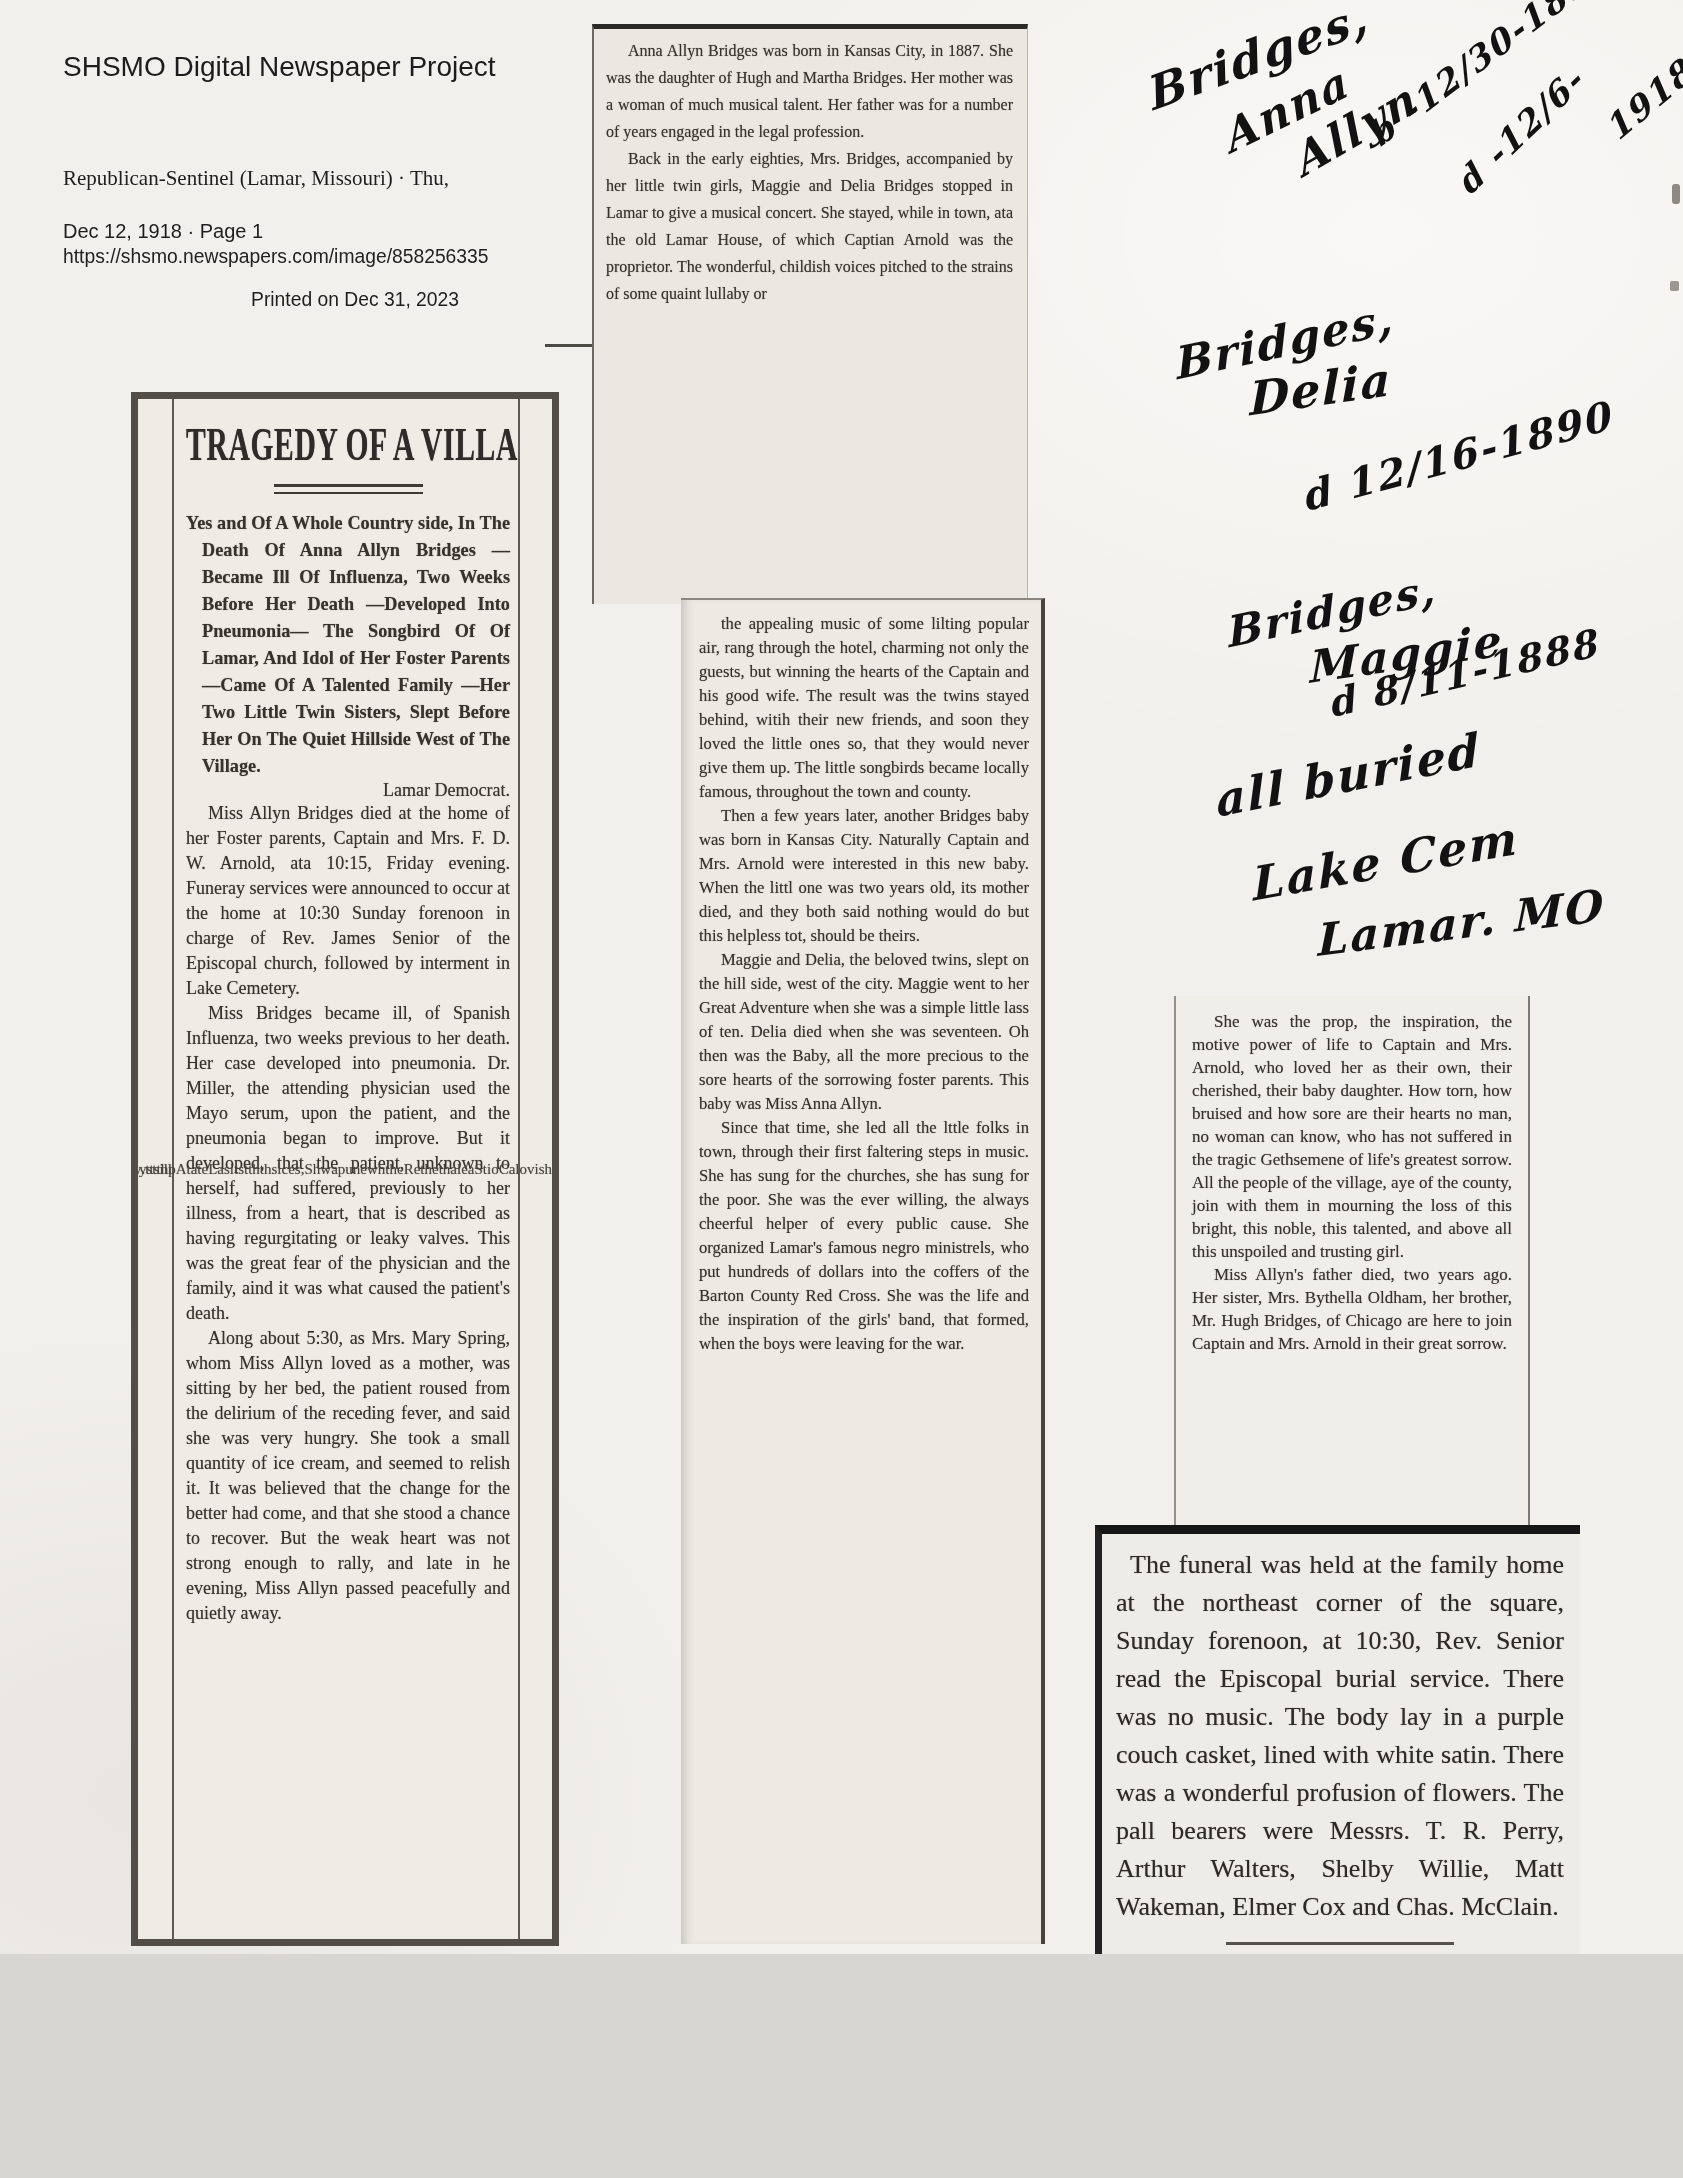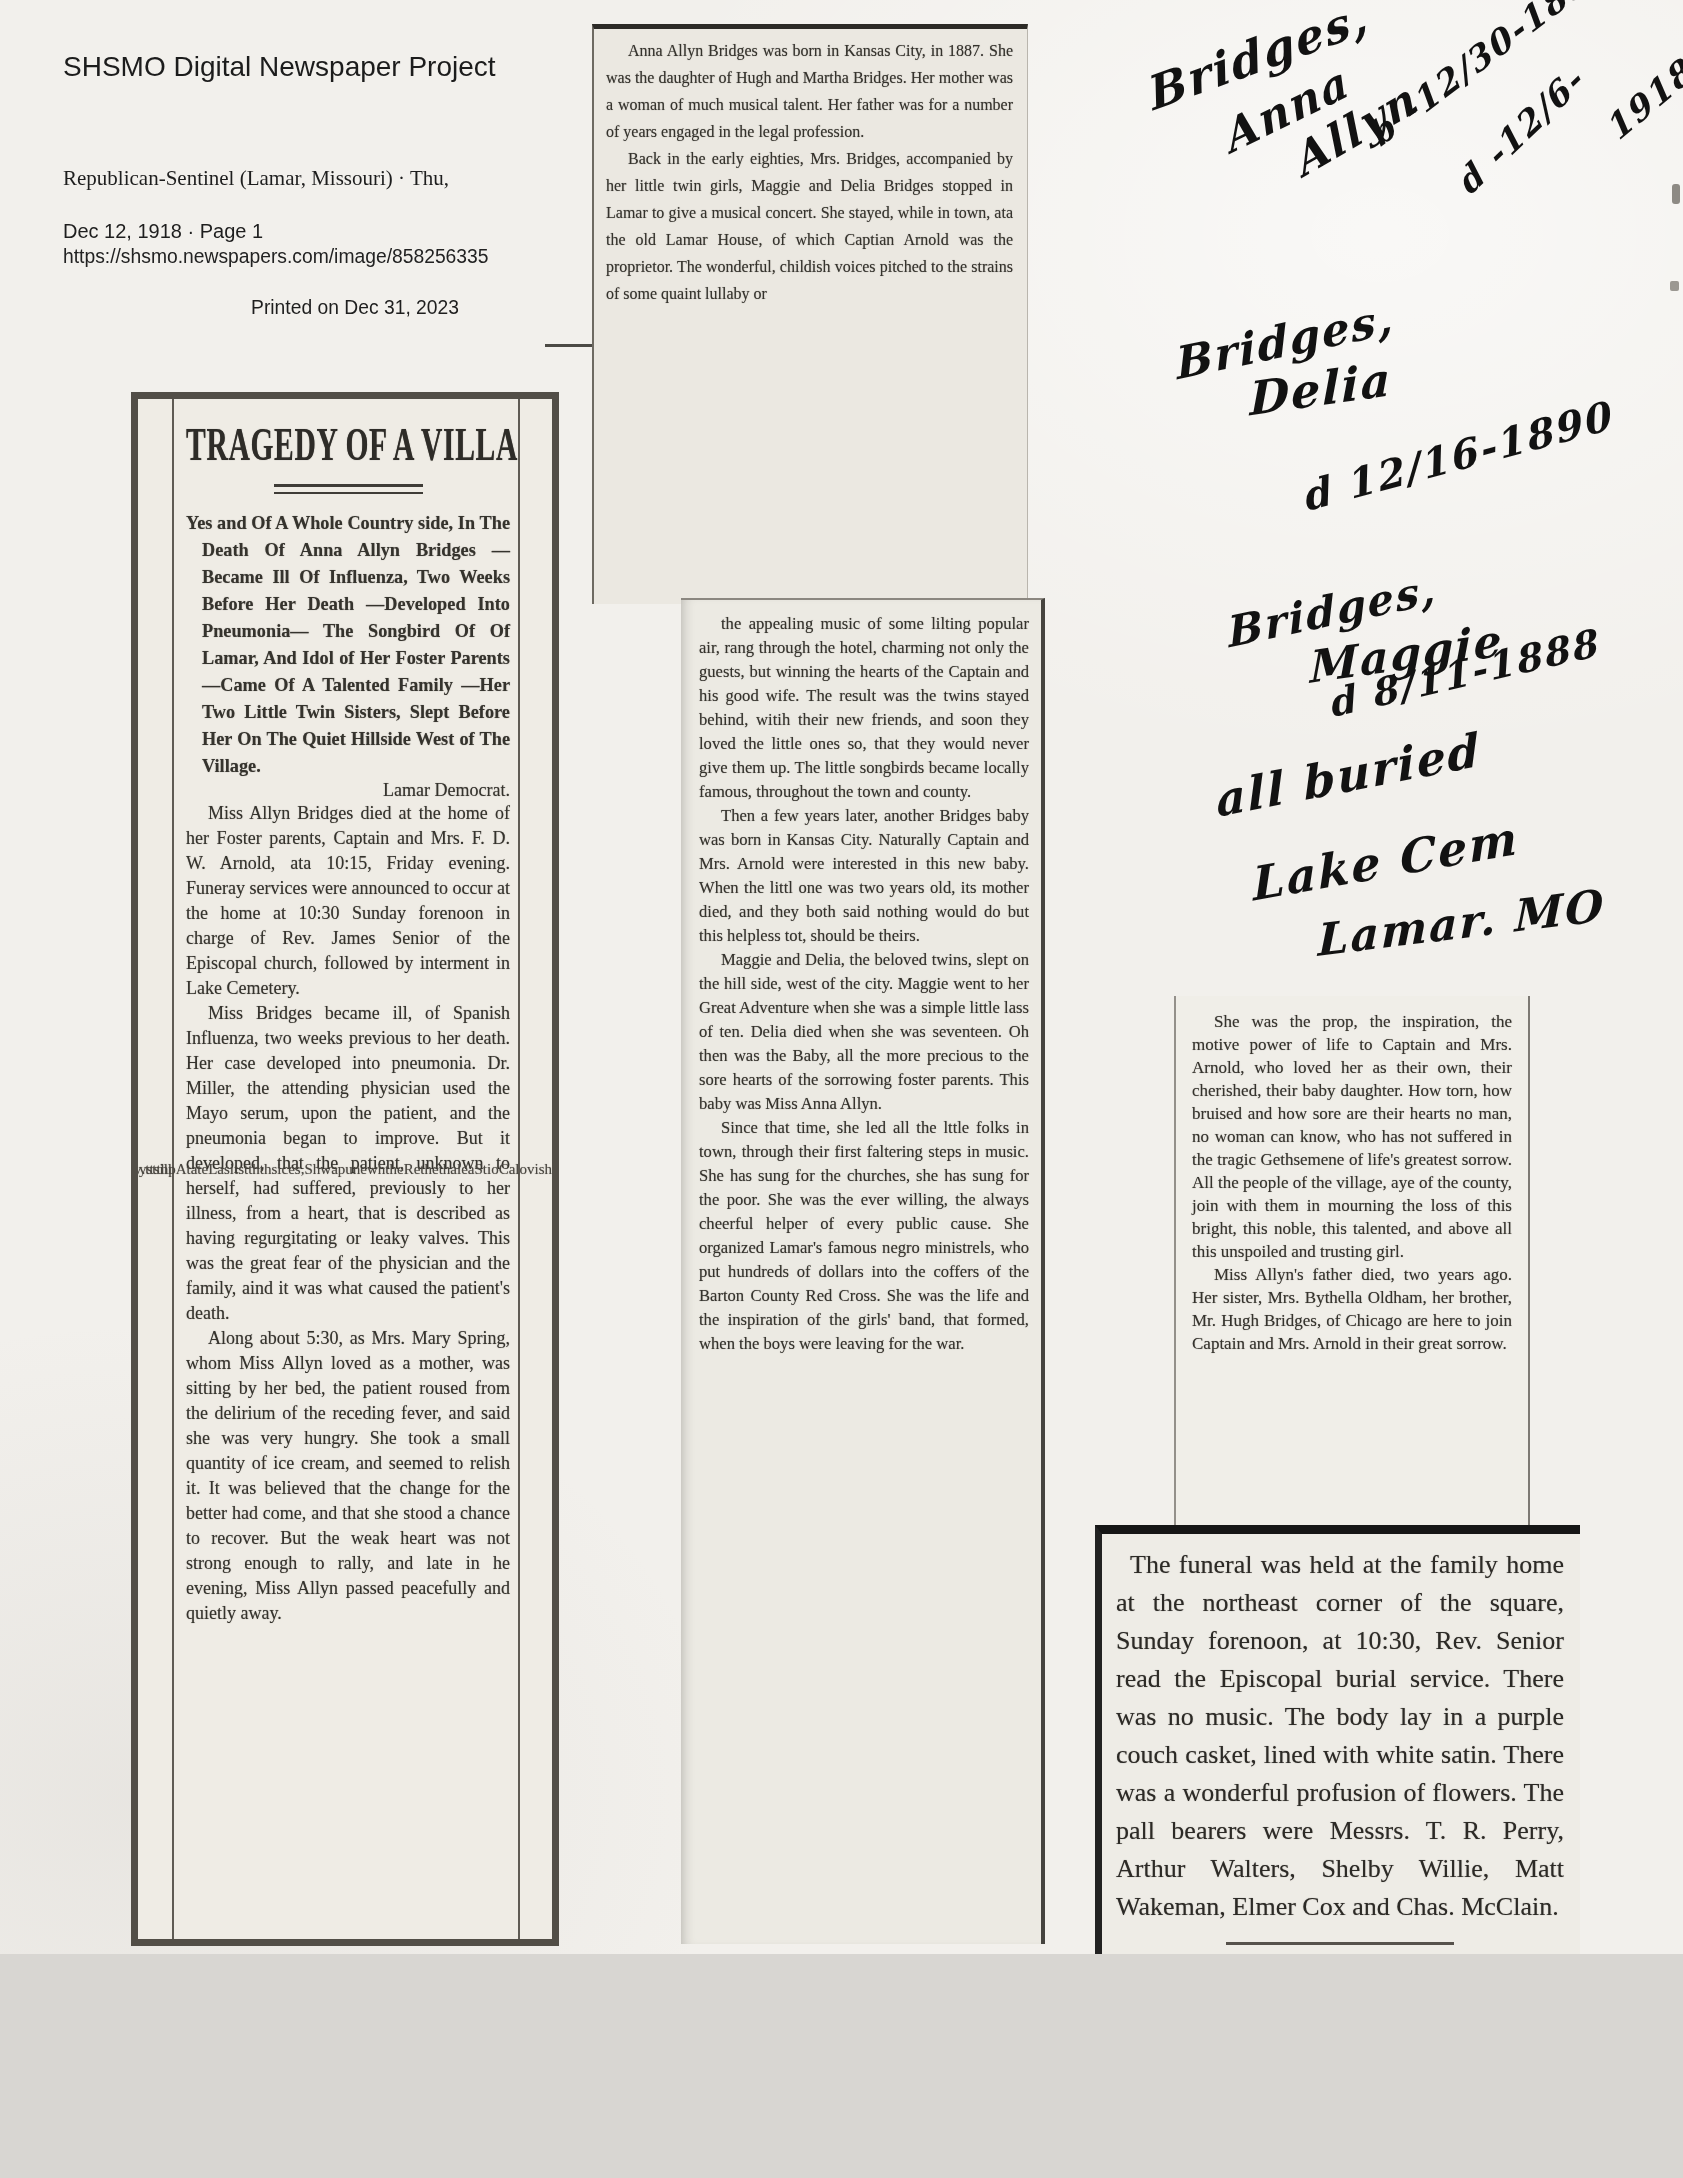--- a/index.html
+++ b/index.html
@@ -10,21 +10,21 @@
       radial-gradient(990px 792px at 8% 92%, rgba(170,165,158,.14), transparent 60%),
       #f2f0ec;
     font-family:"Liberation Serif", serif;
   }
   .abs{position:absolute;}
   
   .hdr-title{font-family:"Liberation Sans", sans-serif;font-size:28px;line-height:37px;color:#1c1c1c;width:436px;}
   .hdr-serif{font-family:"Liberation Serif", serif;font-size:21px;color:#1e1e1e;}
   .hdr-sans{font-family:"Liberation Sans", sans-serif;font-size:20px;color:#1e1e1e;}
   .hdr-url{font-family:"Liberation Sans", sans-serif;font-size:19.3px;color:#222;}
-  .hdr-printed{font-family:"Liberation Sans", sans-serif;font-size:19.3px;color:#1e1e1e;width:396px;text-align:right;margin-top:8px;}
+  .hdr-printed{font-family:"Liberation Sans", sans-serif;font-size:19.3px;color:#1e1e1e;width:396px;text-align:right;}
   
   .news{color:#35332d;text-align:justify;text-shadow:0 0 1px rgba(70,64,58,.55);}
   .news p{margin:0;text-indent:22px;}
   .clip-birth{left:592px;top:24px;width:436px;height:580px;background:#ebe8e1;
     border-top:5px solid #2c2a26;border-left:2px solid #6e6a62;border-right:1px solid #b9b5ad;
     padding:8px 14px 0 12px;box-sizing:border-box;font-size:16px;line-height:27px;overflow:hidden;}
   .clip-tragedy{left:131px;top:392px;width:428px;height:1554px;background:#efece5;
     border:7px solid #524e47;box-sizing:border-box;display:flex;overflow:hidden;}
   .t-left{width:36px;border-right:2px solid #5f5b54;}
   .t-right{width:34px;border-left:2px solid #5f5b54;}

